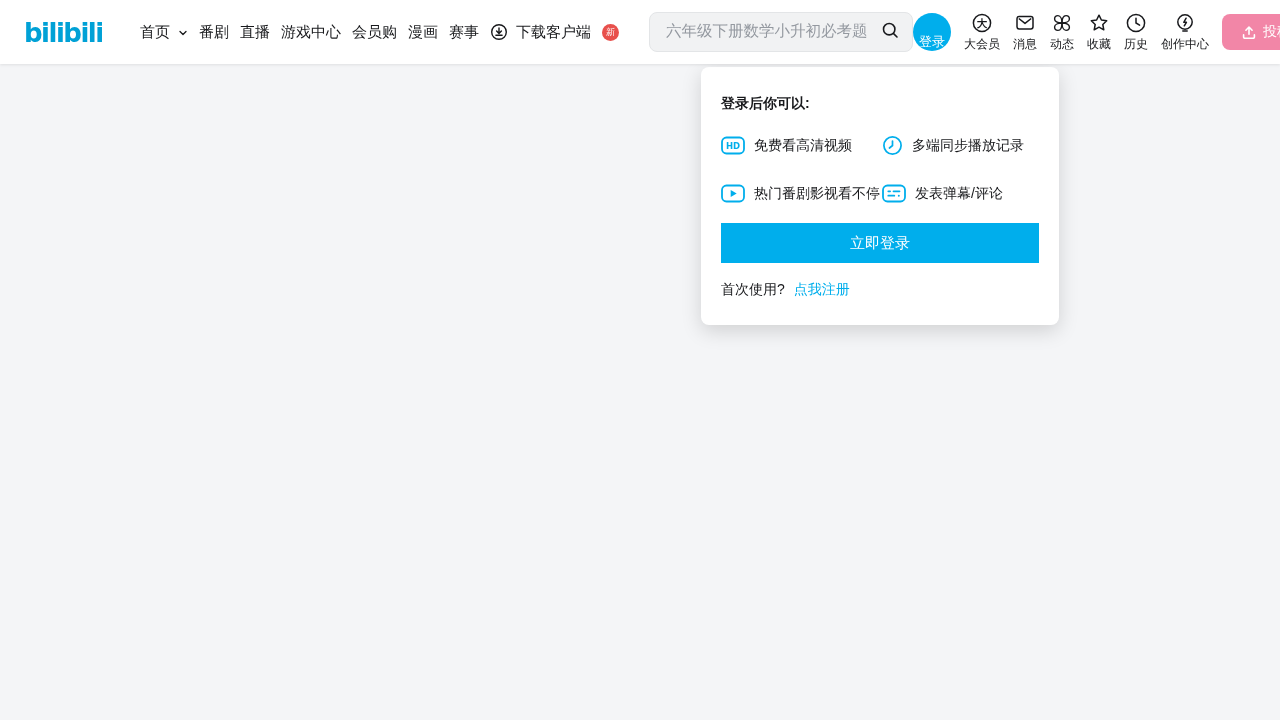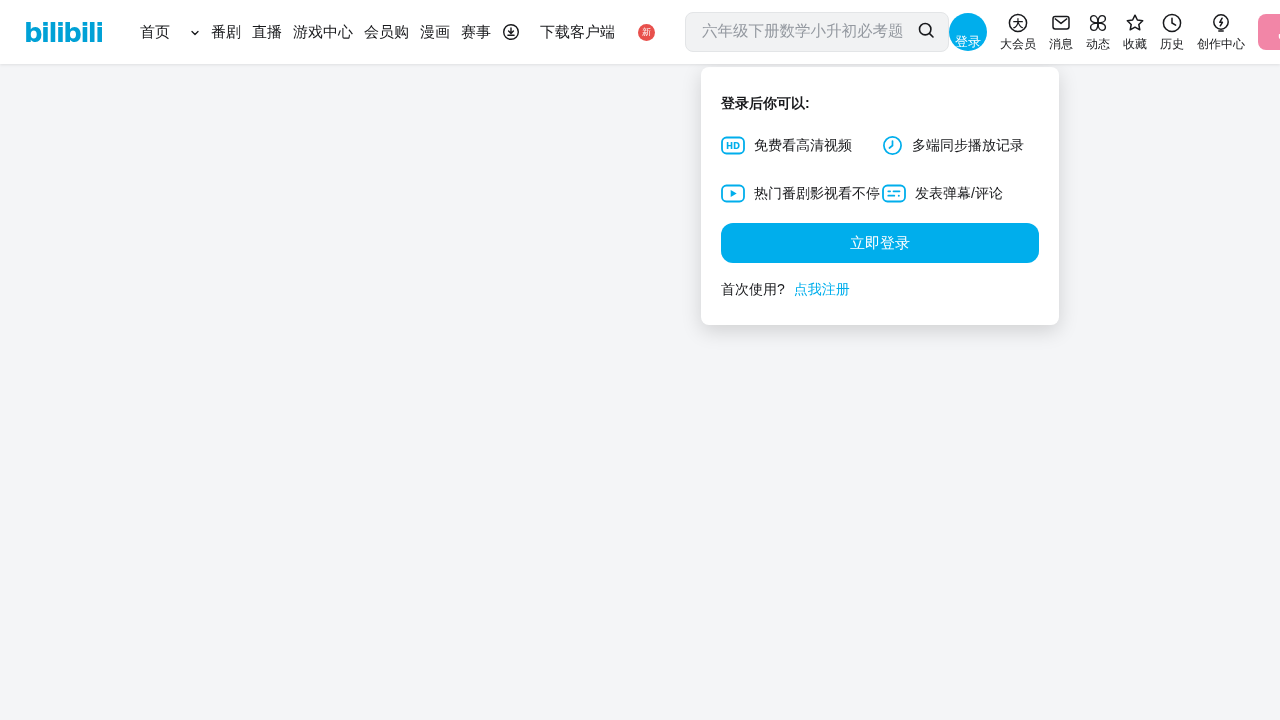--- a/index.html
+++ b/index.html
@@ -20,21 +20,21 @@
     display:flex;
     align-items:center;
     padding:0 24px;
     box-shadow:0 1px 3px rgba(0,0,0,.09);
     z-index:10;
     white-space:nowrap;
   }
   .logo { display:flex; align-items:flex-end; cursor:pointer; flex:none; }
   .nav { display:flex; align-items:center; gap:11px; margin-left:12px; flex:none; }
   .nav-item {
-    display:flex; align-items:center; gap:20px;
+    display:flex; align-items:center; gap:8px;
     font-size:15px; color:#18191c; cursor:pointer;
   }
   .nav-item .chev { display:flex; margin-top:2px; }
   .badge-new {
     display:inline-flex; align-items:center; justify-content:center;
     width:17px; height:17px; border-radius:50%;
     background:#e8504c; color:#fff; font-size:9px; margin-left:3px;
   }
 
   .search-wrap {
@@ -101,21 +101,21 @@
     row-gap:28px;
   }
   .benefit {
     display:flex; align-items:center; gap:9px;
     font-size:14px; color:#18191c;
   }
   .benefit .bicon { display:flex; flex:none; }
   .login-now-btn {
     display:block; width:100%; height:40px;
     margin-top:20px;
-    border:none; border-radius:12px;
+    border:none; border-radius:0;
     background:#00aeec; color:#fff;
     font-size:15px; cursor:pointer;
     font-family:"Liberation Sans","DejaVu Sans",sans-serif;
   }
   .popup-footer {
     margin-top:18px;
     font-size:14px; color:#18191c;
   }
   .register-link { color:#00aeec; text-decoration:none; margin-left:9px; cursor:pointer; }
 </style>

